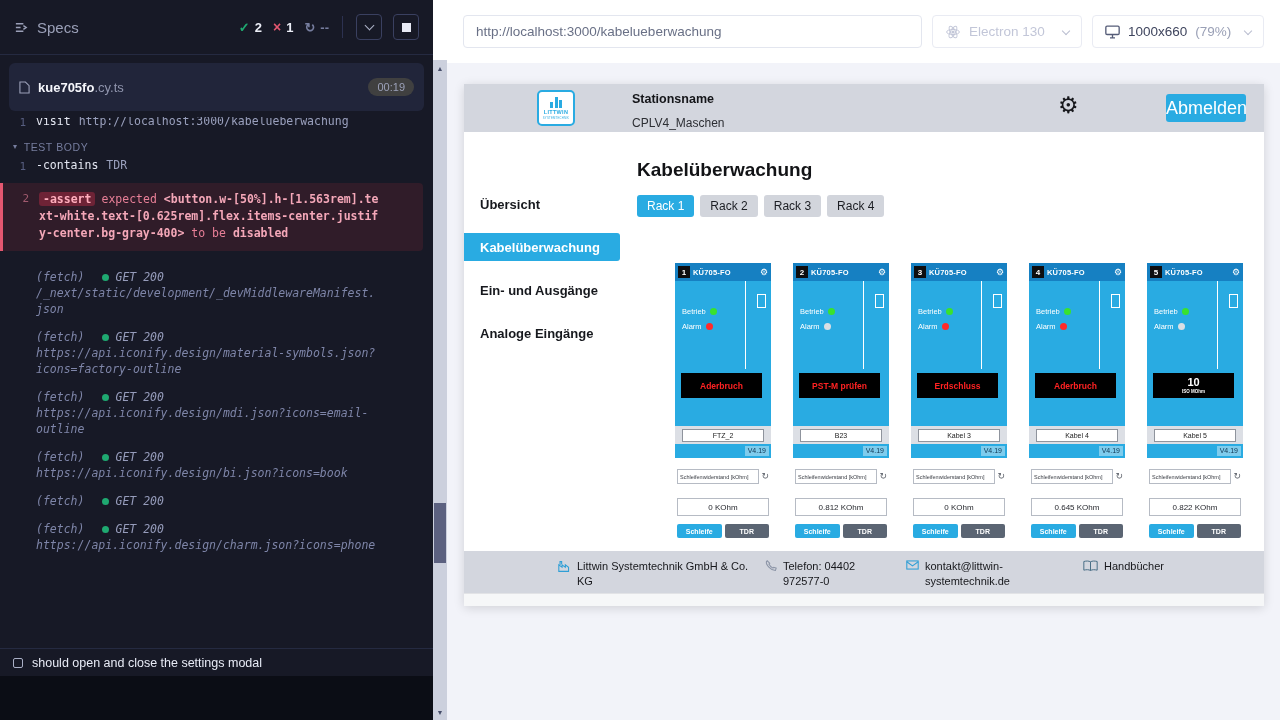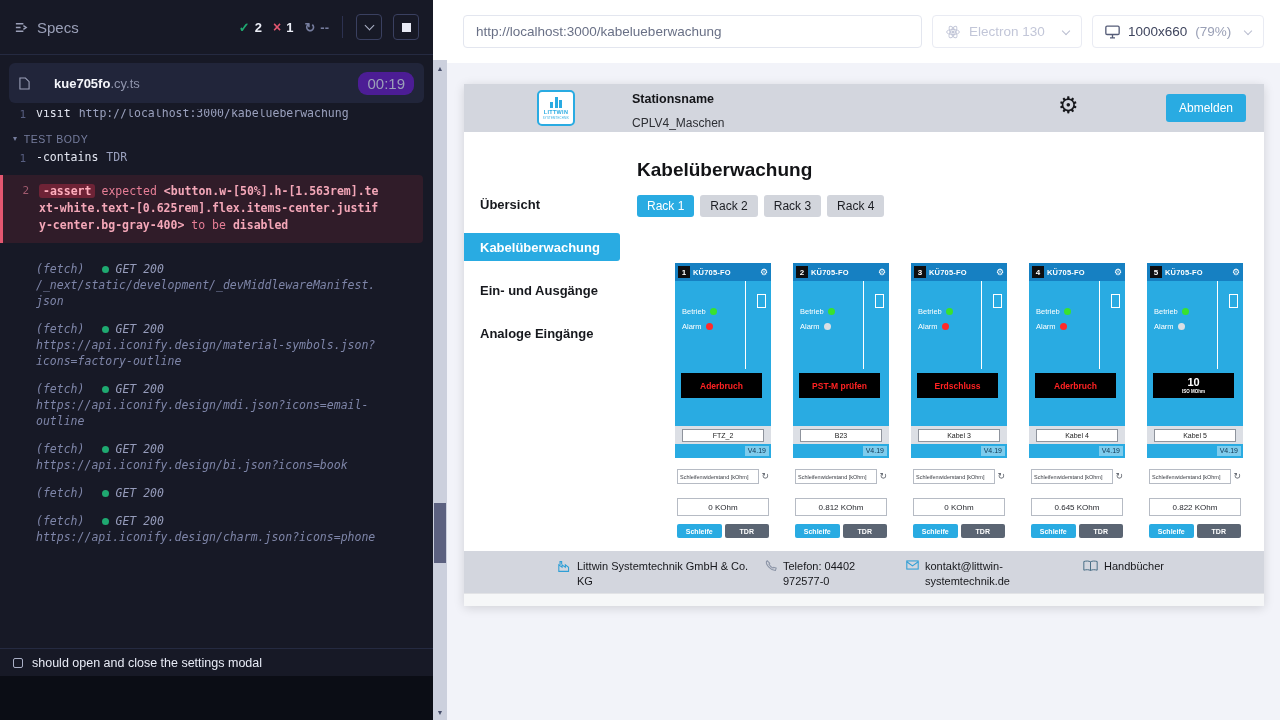--- a/index.html
+++ b/index.html
@@ -14,24 +14,24 @@
 .cy-stats{display:flex;align-items:center;gap:11px}
 .stat{display:flex;align-items:center;gap:5px;font-size:13px;font-weight:600;color:#eceef7;cursor:pointer}
 .g-check{color:#1fa971;font-size:13px;font-weight:700}
 .g-cross{color:#e45770;font-size:14px;font-weight:700}
 .g-ref{color:#767d9e;font-size:13px}
 .stat.pending{color:#767d9e}
 .vdiv{width:1px;height:22px;background:#2c3150;margin:0 2px}
 .icon-btn{width:26px;height:26px;border:1px solid #3a4060;border-radius:4px;background:transparent;display:flex;align-items:center;justify-content:center;cursor:pointer}
 .chev-i{width:7px;height:7px;border-right:1.7px solid #aeb3c9;border-bottom:1.7px solid #aeb3c9;transform:rotate(45deg);margin-top:-3px}
 .stop-sq{width:9px;height:9px;background:#e8eaf5}
-.spec-row{flex:none;margin:8px 9px 6px;background:#21253a;border-radius:6px;height:40px;display:flex;align-items:center;gap:24px;padding:0 10px;cursor:pointer}
+.spec-row{flex:none;margin:8px 9px 6px;background:#21253a;border-radius:6px;height:48px;display:flex;align-items:center;gap:8px;padding:0 10px;cursor:pointer}
 .spec-name{font-size:13px;font-weight:700;color:#f5f6fb}
 .spec-ext{font-size:13px;color:#9095ad}
-.spec-timer{margin-left:auto;background:#4c1d95;border-radius:9px;padding:3px 9px;font-size:15px;color:#9ba0b8}
+.spec-timer{margin-left:auto;background:#404040;border-radius:9px;padding:3px 9px;font-size:11px;color:#9ba0b8}
 .cmd-log{flex:1;overflow:hidden;font-family:"DejaVu Sans Mono",monospace;font-size:11.5px}
 .row{display:flex;align-items:flex-start;line-height:17px}
 .lnum{flex:none;width:26px;text-align:right;margin-right:10px;color:#575e80;font-size:11px;padding-top:1px}
 .cmd{color:#e4e7f2;margin-right:8px;white-space:nowrap}
 .arg{color:#9aa0bd;word-break:break-all;max-width:345px}
 .row-visit{margin-top:-4px}
 .row-body{margin:10px 0 4px;display:flex;align-items:center;gap:6px;padding-left:13px;color:#767d9e;font-family:"Liberation Sans",sans-serif;font-size:10.5px;letter-spacing:.6px;cursor:pointer}
 .tri{font-size:8px;line-height:1}
 .row-contains{margin-top:2px}
 .assert{margin:8px 10px 0 0;background:#301c29;border-left:3px solid #e45770;border-radius:0 4px 4px 0;padding:8px 12px 9px 0;display:flex;cursor:pointer}
@@ -75,21 +75,21 @@
 .logo{position:absolute;left:73px;top:6px;width:38px;height:36px;background:#fff;border:2px solid #29abe2;border-radius:5px;display:flex;flex-direction:column;align-items:center;justify-content:center;gap:1px}
 .logo-bars{display:flex;align-items:flex-end;gap:1.5px;height:11px}
 .logo-bars i{display:block;width:3px;background:#29abe2}
 .logo-bars i:nth-child(1){height:6px}.logo-bars i:nth-child(2){height:11px}.logo-bars i:nth-child(3){height:8px}
 .logo-t1{font-size:5.5px;font-weight:700;color:#29abe2;letter-spacing:.3px}
 .logo-t2{font-size:2.8px;color:#29abe2;letter-spacing:.2px}
 .station{position:absolute;left:168px;top:8px}
 .st-l{font-size:12.5px;font-weight:700;color:#141519}
 .st-v{font-size:12px;color:#2c2e33;margin-top:10px}
 .ah-gear{position:absolute;left:594px;top:8px;font-size:23px;color:#17181c;cursor:pointer;line-height:1.2}
-.logout{position:absolute;right:18px;top:10px;width:80px;height:28px;background:#29abe2;border:none;border-radius:3px;color:#fff;font-size:12px;font-family:inherit;cursor:pointer}
+.logout{position:absolute;right:18px;top:10px;width:80px;height:28px;background:#29abe2;border:none;border-radius:3px;color:#fff;font-size:18px;font-family:inherit;cursor:pointer}
 
 
 .abody{display:flex;height:474px}
 .aside{flex:none;width:156px;padding-top:58px}
 .side-item{height:28px;margin-bottom:15px;display:flex;align-items:center;padding-left:16px;font-size:13px;font-weight:700;color:#16181d;cursor:pointer}
 .side-item.active{background:#29abe2;color:#fff;border-radius:0 3px 3px 0}
 .amain{flex:1;padding-left:17px;position:relative}
 .amain h1{margin-top:27px;font-size:19px;color:#121316}
 .racks{display:flex;gap:6px;margin-top:14px}
 .rack{height:22px;padding:0 10px;border:none;border-radius:3px;background:#d2d5dc;color:#1c1e24;font-size:12px;font-family:inherit;cursor:pointer}

